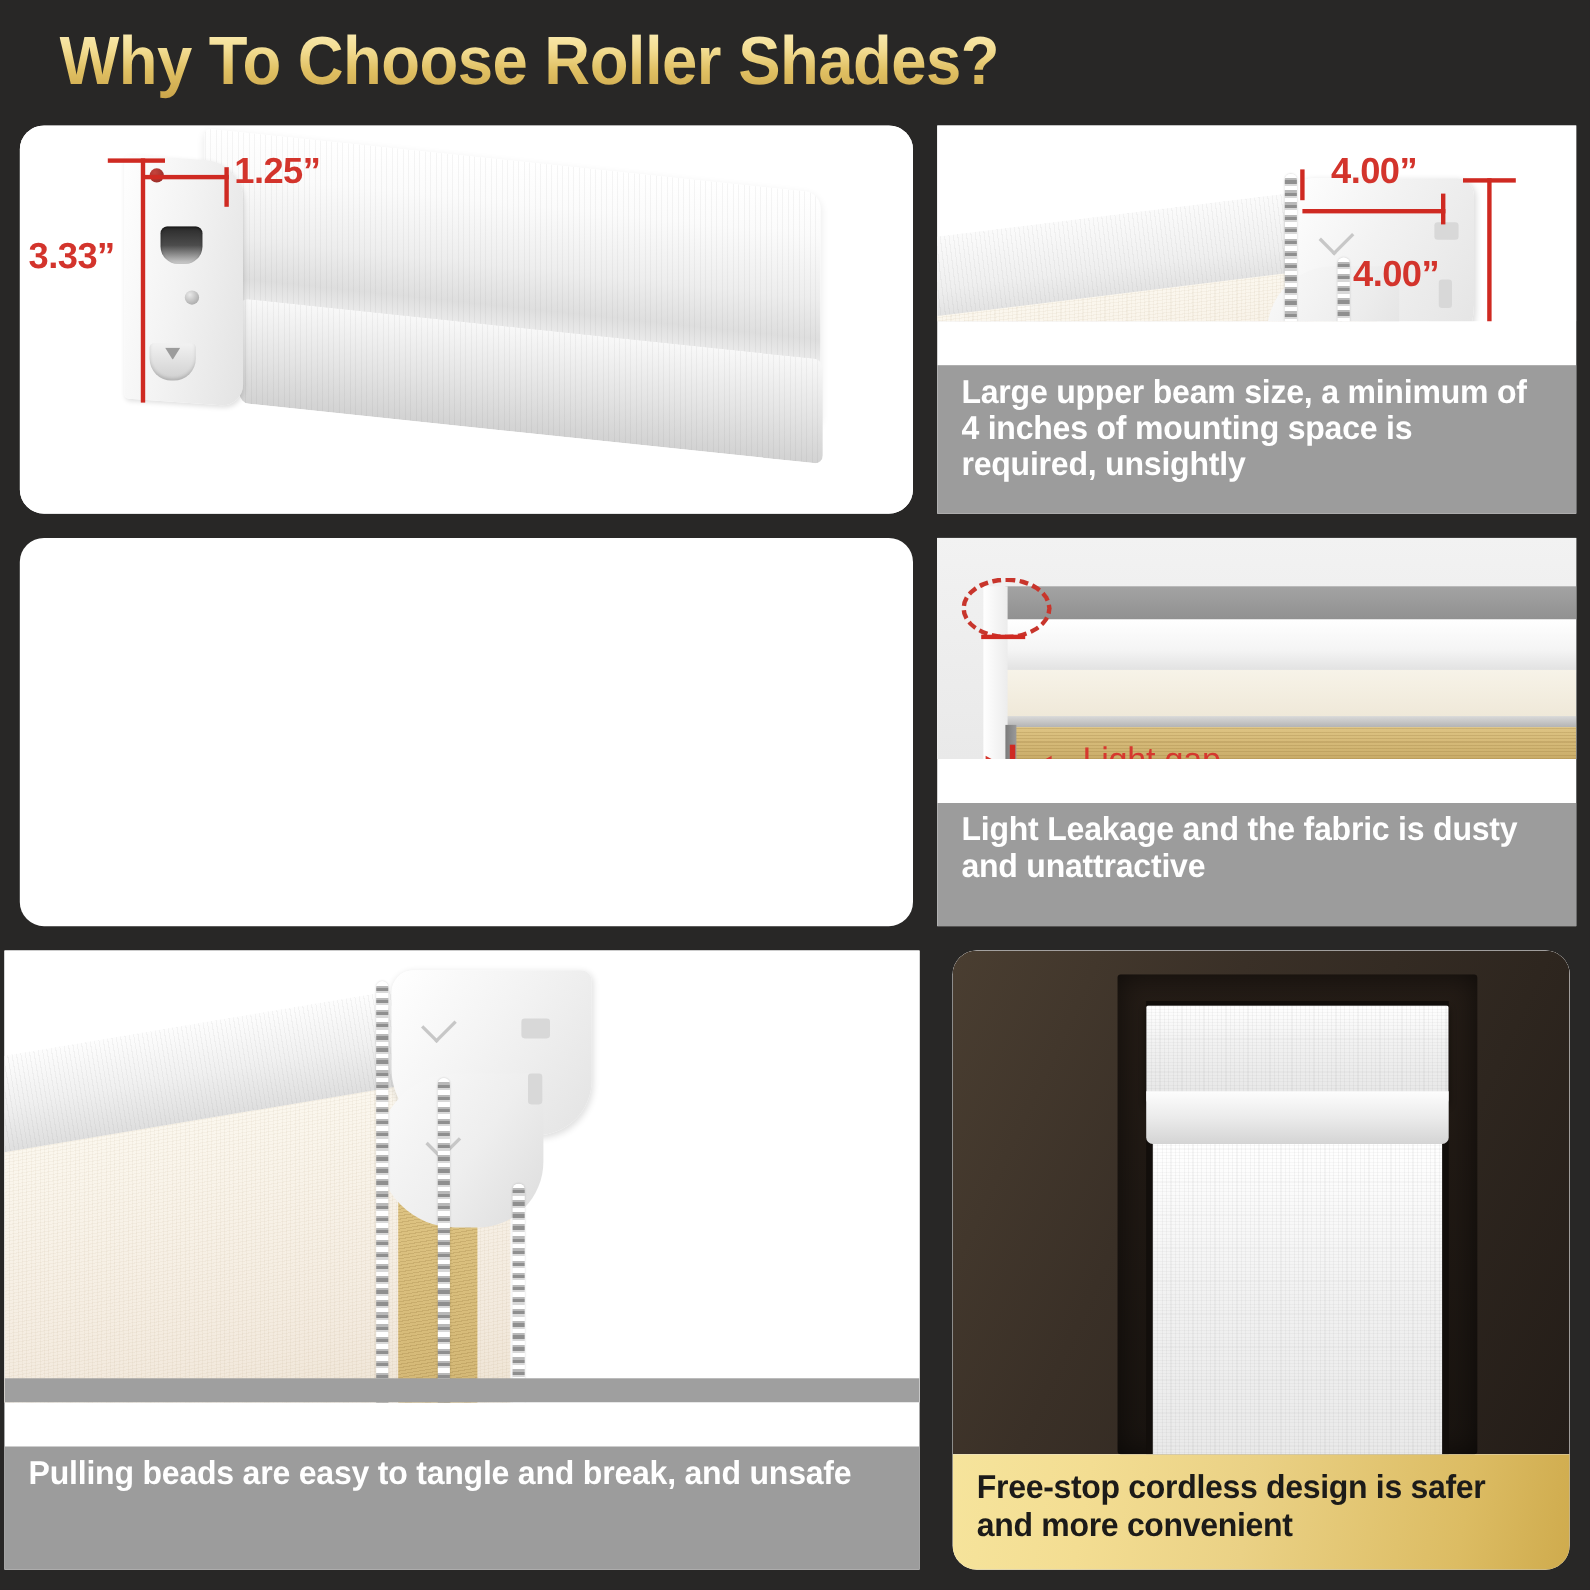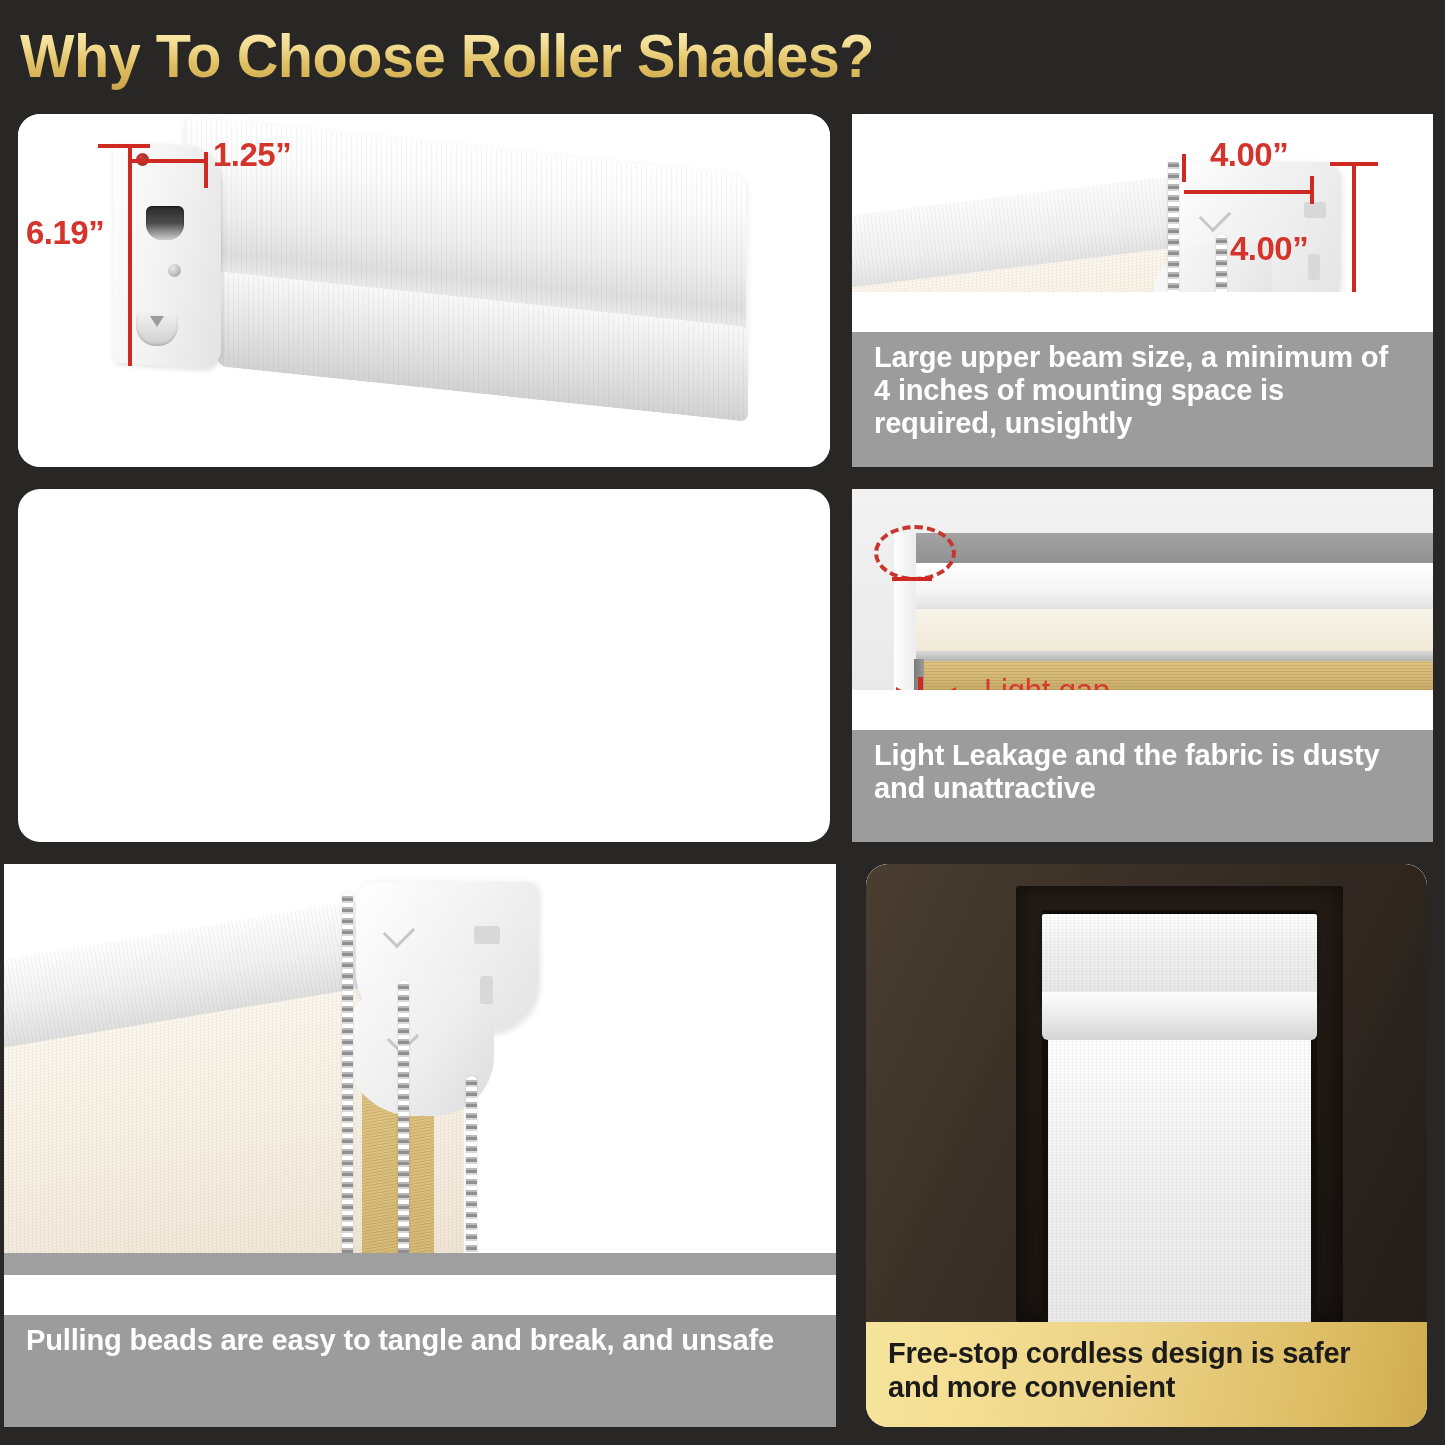--- a/index.html
+++ b/index.html
@@ -11,21 +11,21 @@
     font-family: "Liberation Sans", sans-serif;
     overflow: hidden;
     position: relative;
   }
 
   
   .title-bar {
     height: 110px;
     display: flex;
     align-items: center;
-    padding-left: 20px;
+    padding-left: 54px;
   }
   .title-text {
     font-size: 62px;
     font-weight: bold;
     letter-spacing: -0.5px;
     background: linear-gradient(180deg,#fdf2c0 0%,#f3dd93 35%,#e0c063 62%,#c9a348 100%);
     -webkit-background-clip: text;
     background-clip: text;
     color: transparent;
     -webkit-text-fill-color: transparent;
@@ -361,21 +361,21 @@
         <div class="p1-bar2"></div>
         <div class="p1-cap"></div>
         <div class="p1-slot"></div>
         <div class="p1-screw1"></div>
         <div class="p1-screw-top"></div>
         <div class="p1-knob"></div>
 
         <div class="rline" style="left:110px; top:30px; width:4px; height:222px;"></div>
         <div class="rline" style="left:80px; top:30px; width:52px; height:4px;"></div>
 
-        <div class="dim-label" style="left:8px; top:100px;">6.19”</div>
+        <div class="dim-label" style="left:8px; top:100px;">3.33”</div>
 
         <div class="rline" style="left:112px; top:45px; width:78px; height:4px;"></div>
         <div class="rline" style="left:186px; top:38px; width:4px; height:36px;"></div>
         <div class="dim-label" style="left:195px; top:22px;">1.25”</div>
       </div>
 
     </div>
   </div>
 
   <div class="cell right">

